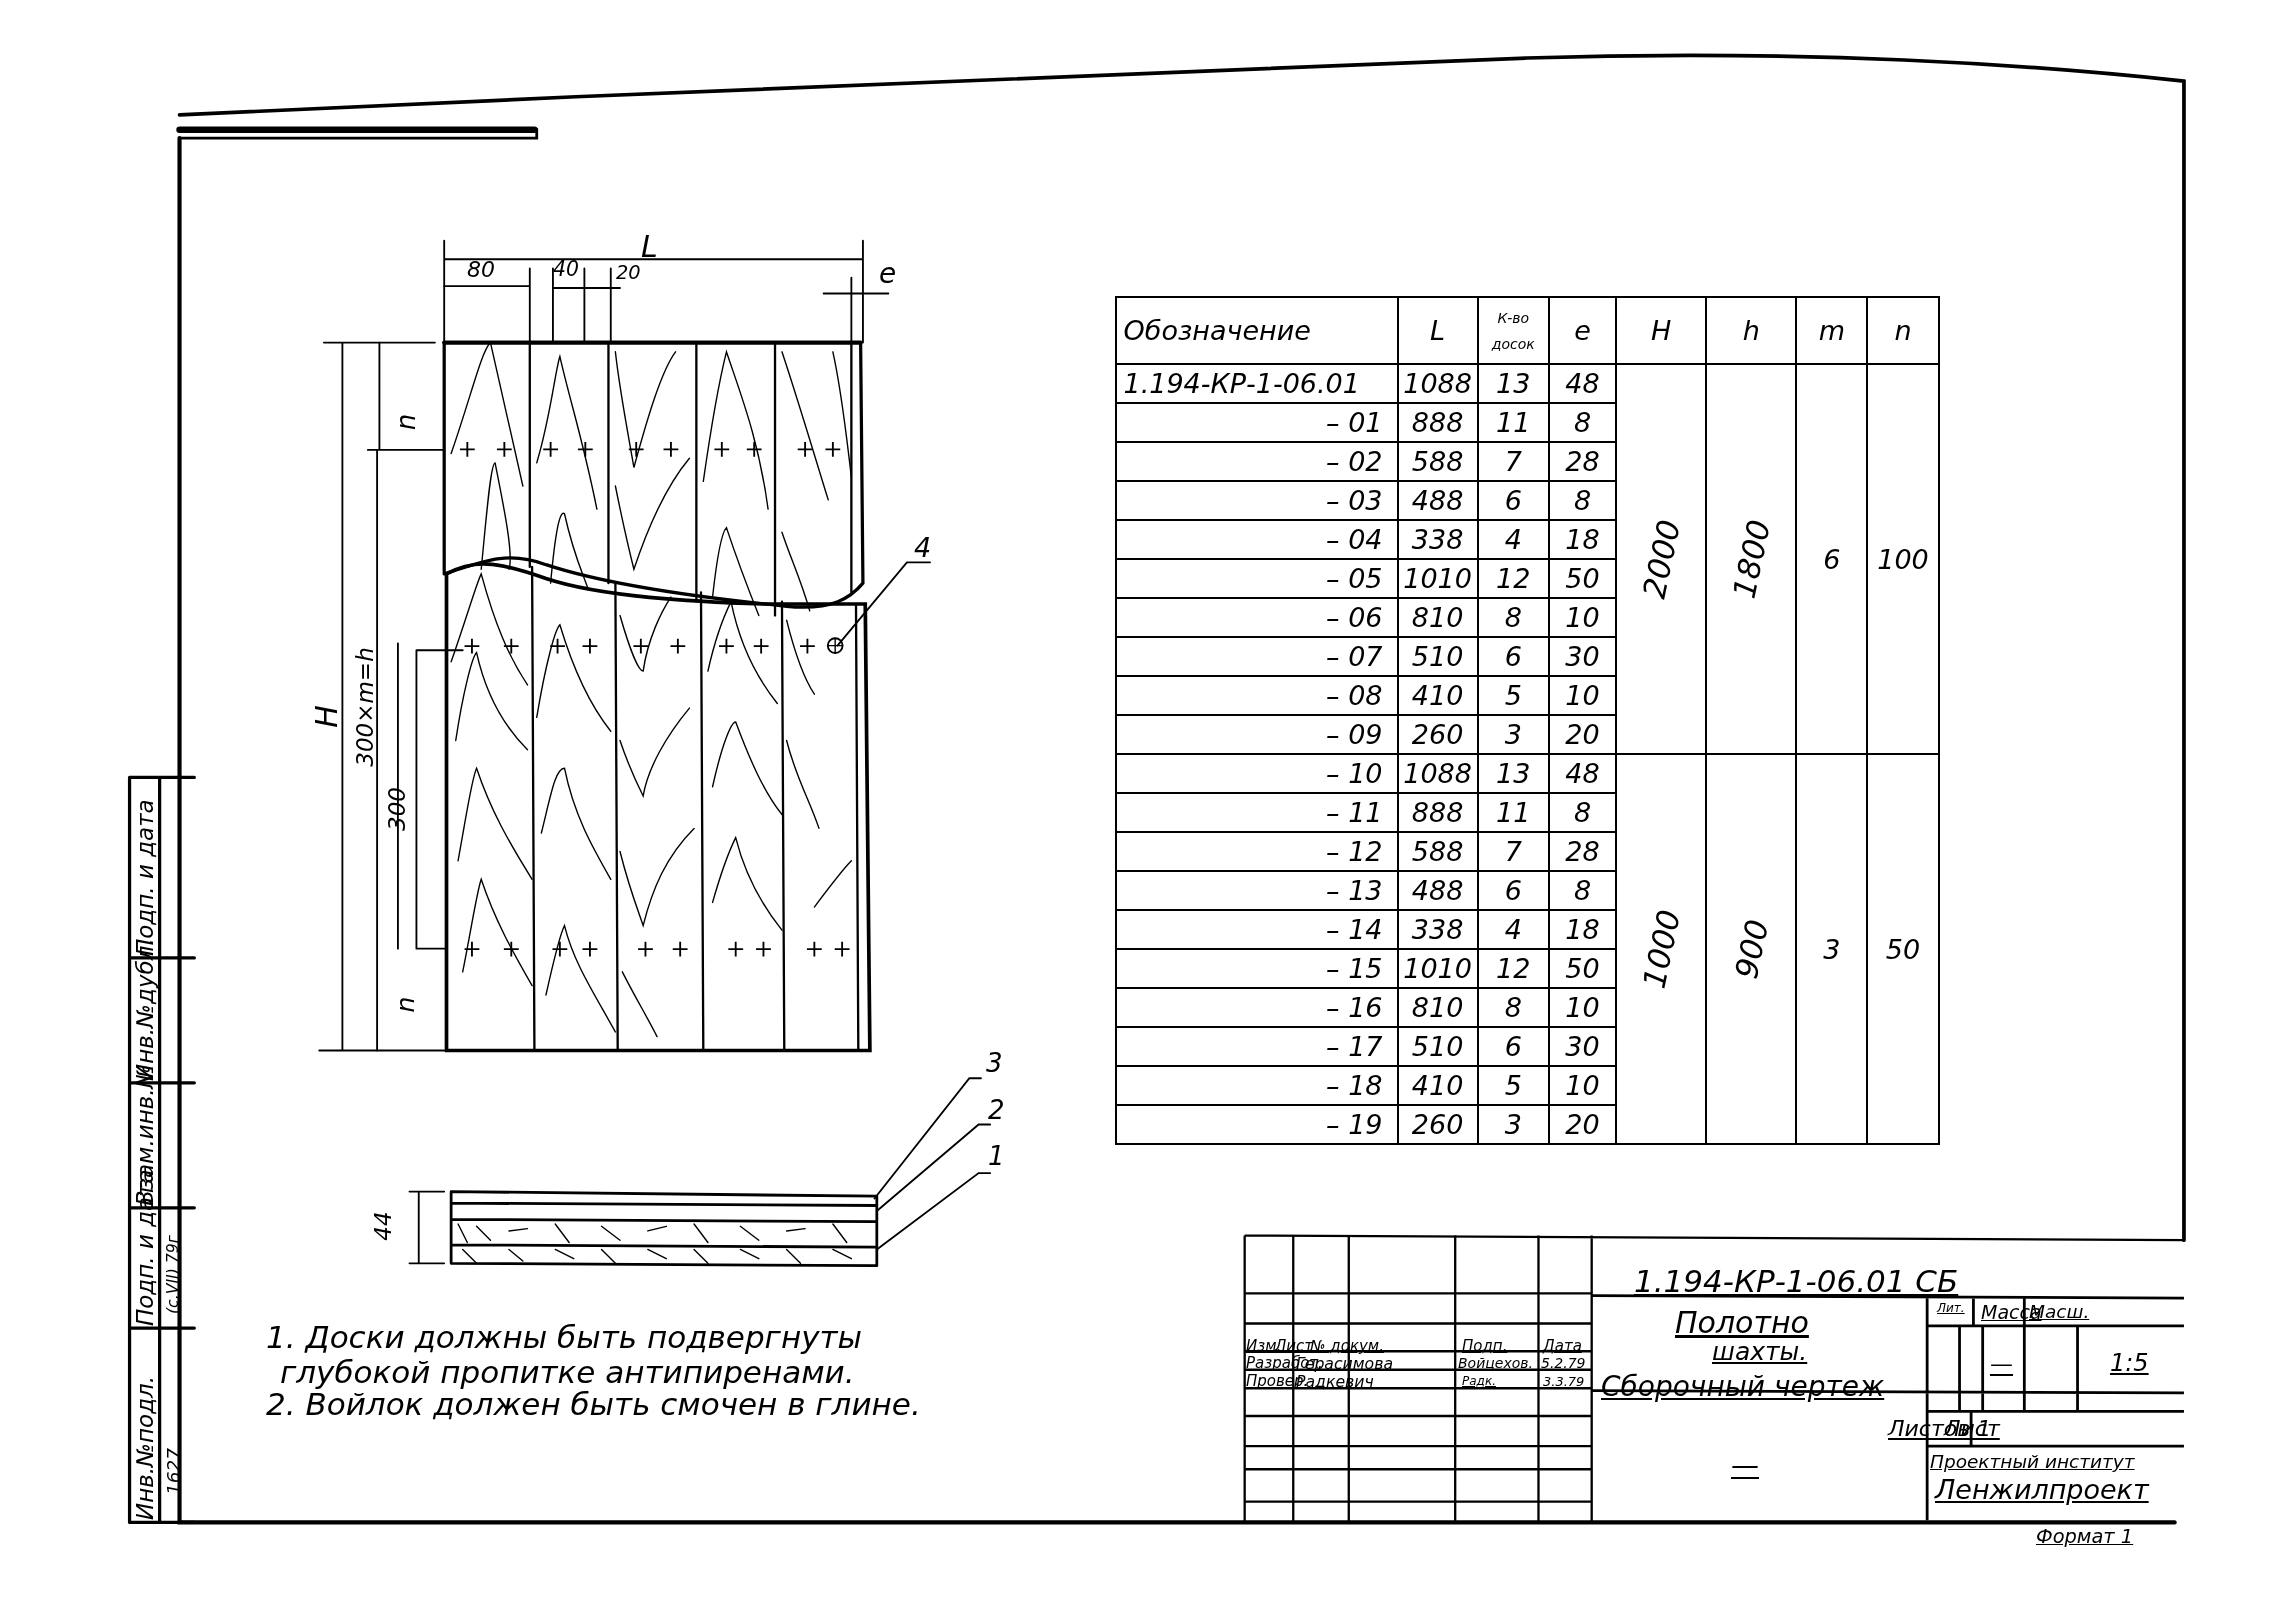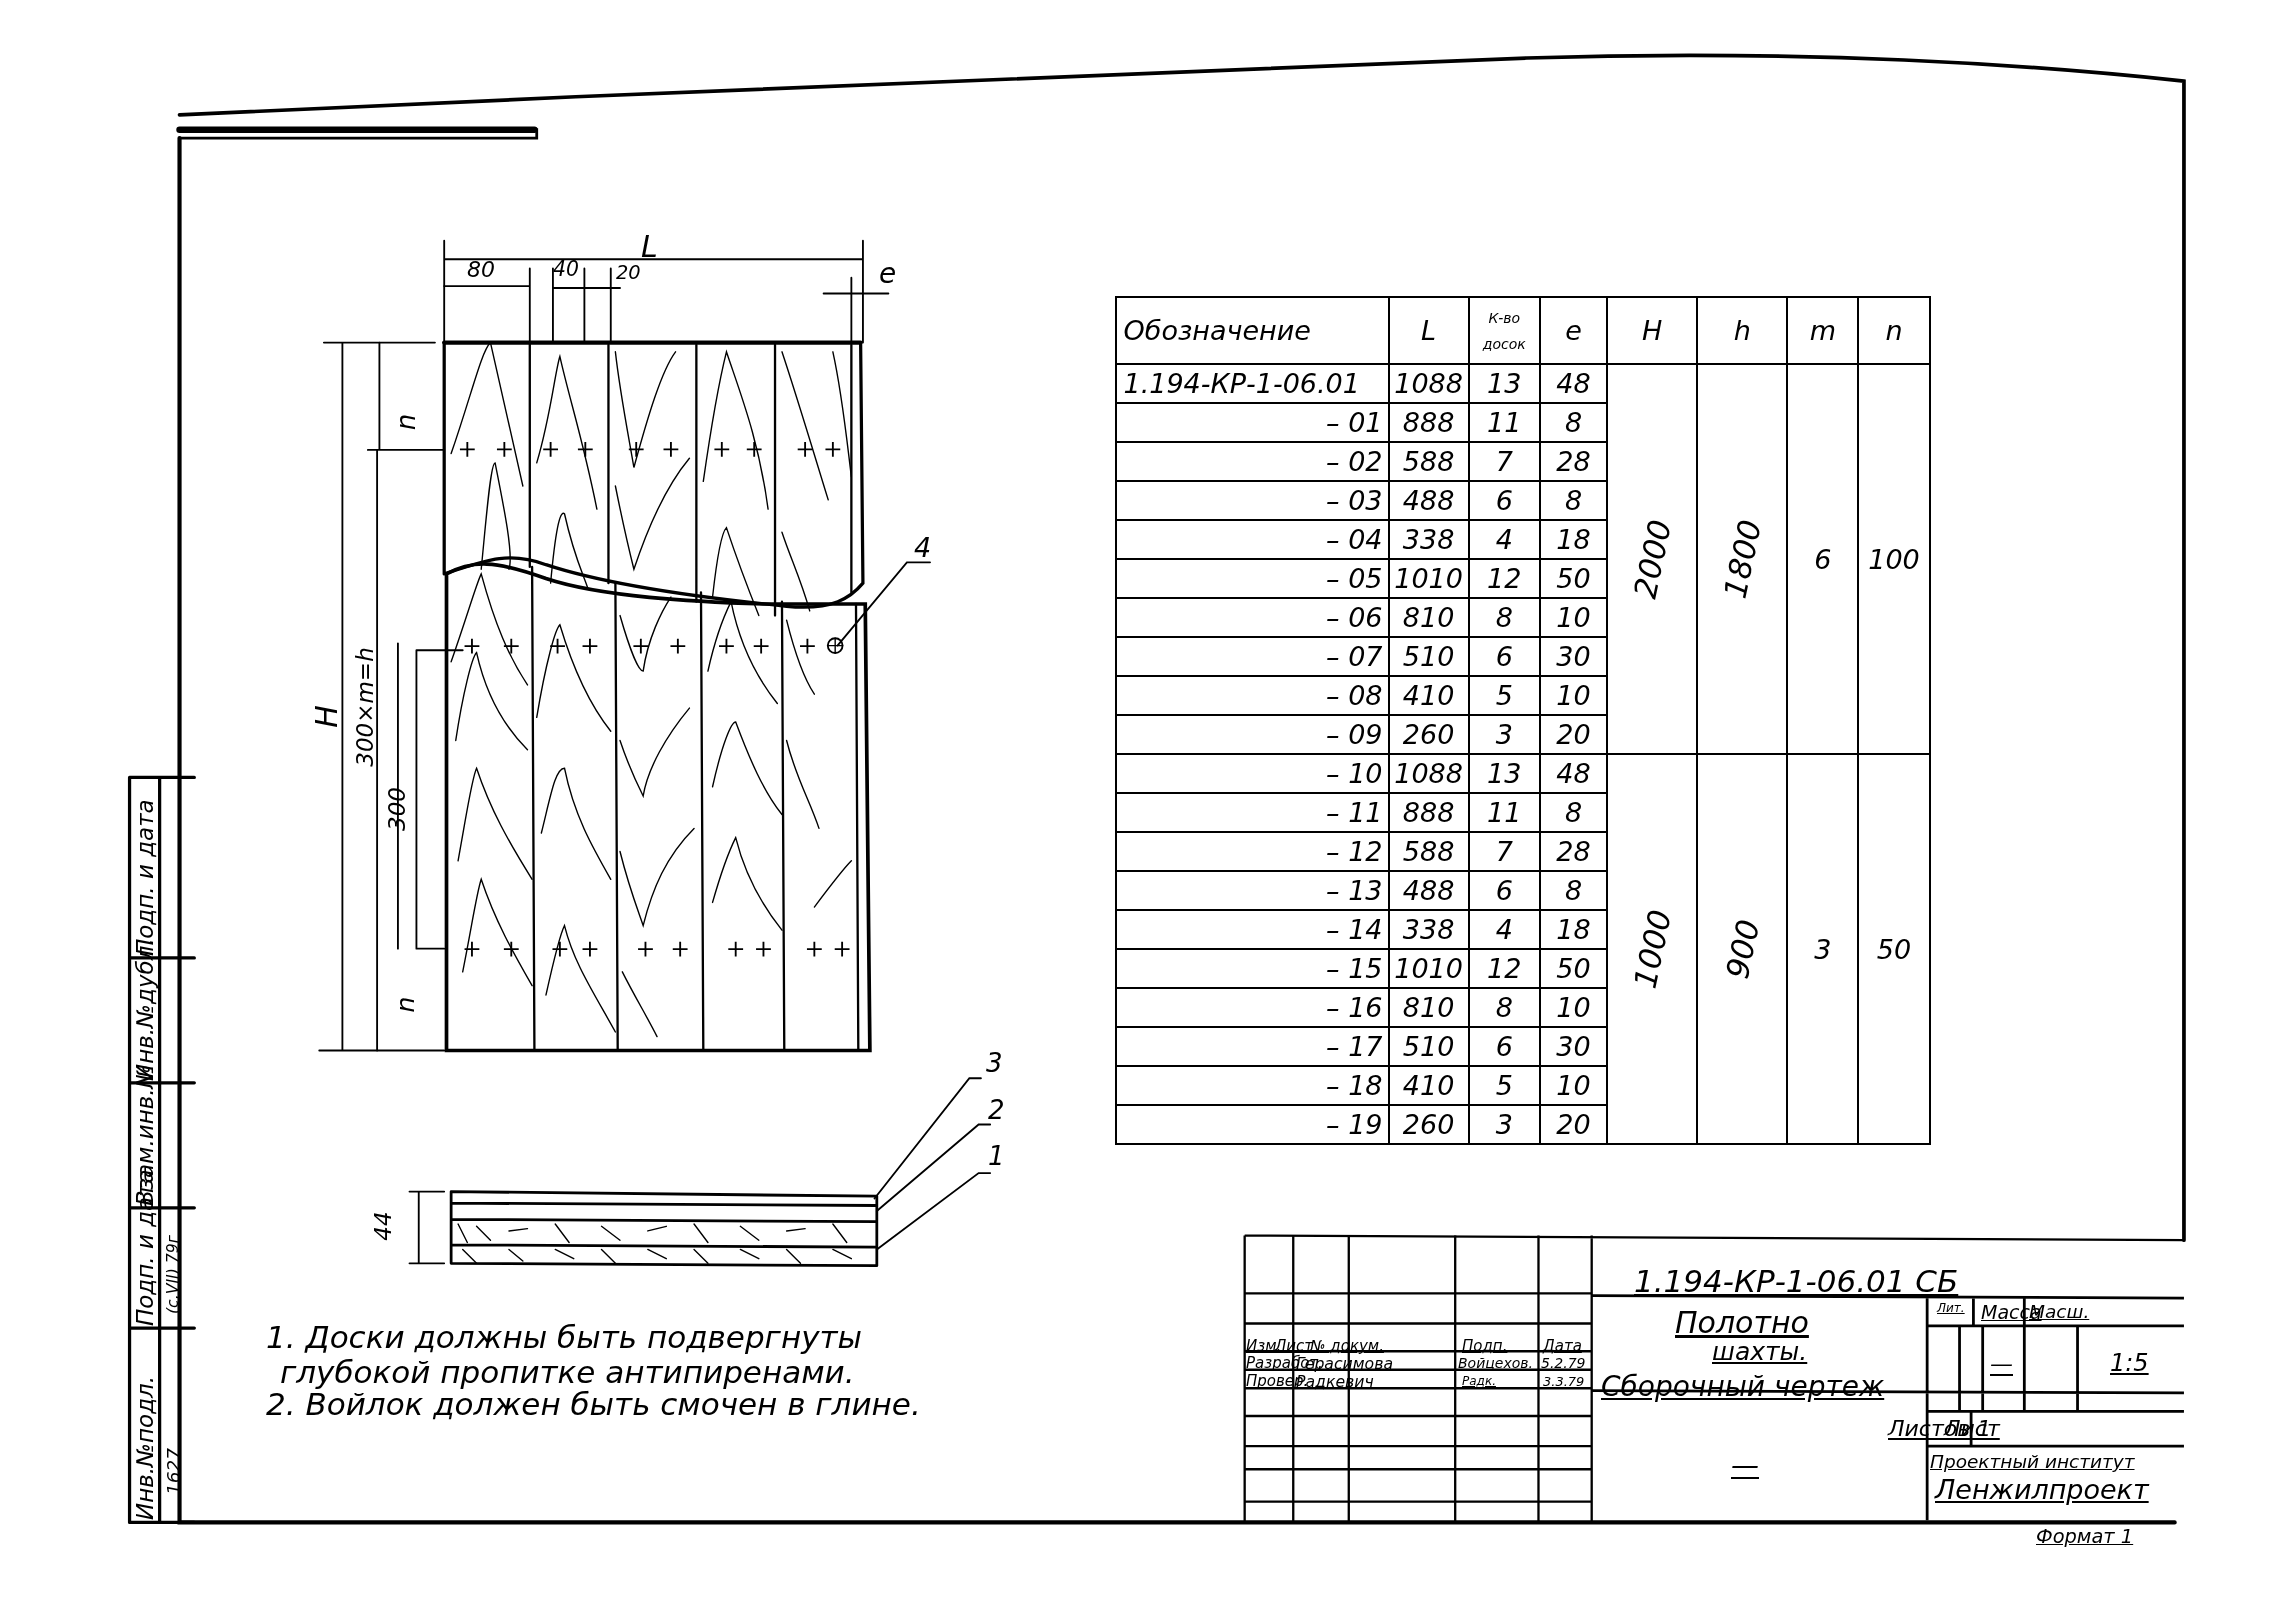--- a/index.html
+++ b/index.html
@@ -4,21 +4,21 @@
 <style>
   html,body{margin:0;padding:0;background:#fff;}
   body{width:2295px;height:1623px;position:relative;overflow:hidden;font-family:"DejaVu Sans",sans-serif;color:#000;}
   .abs{position:absolute;}
   .hand{font-family:"DejaVu Sans",sans-serif;font-style:oblique;font-weight:normal;white-space:nowrap;}
   svg.draw{position:absolute;left:0;top:0;}
   
   .spec{position:absolute;left:1115px;top:296px;border-collapse:collapse;}
   .spec td{border:2.3px solid #000;height:37px;padding:0 4.6px;font-size:27px;font-style:oblique;text-align:center;}
   .spec thead td{height:65px;}
-  .spec .des{width:259px;text-align:right;padding-right:5px;}
+  .spec .des{width:259px;text-align:right;padding-right:14px;}
   .spec .des.first{text-align:left;padding-left:6.5px;}
   .spec .cL{width:69px;}
   .spec .cK{width:60px;}
   .spec .cE{width:56px;}
   .spec .cH,.spec .ch{width:62px;}
   .spec .cm,.spec .cn{width:60px;}
   .spec .vert span{display:inline-block;transform:rotate(-78deg);font-size:31px;}
   .spec .kvo{font-size:14px;line-height:26px;}
   .cell-text{position:absolute;font-style:oblique;white-space:nowrap;text-decoration:underline;}
   .side-label{position:absolute;transform:rotate(-90deg);transform-origin:left top;font-style:oblique;font-size:23px;white-space:nowrap;}

